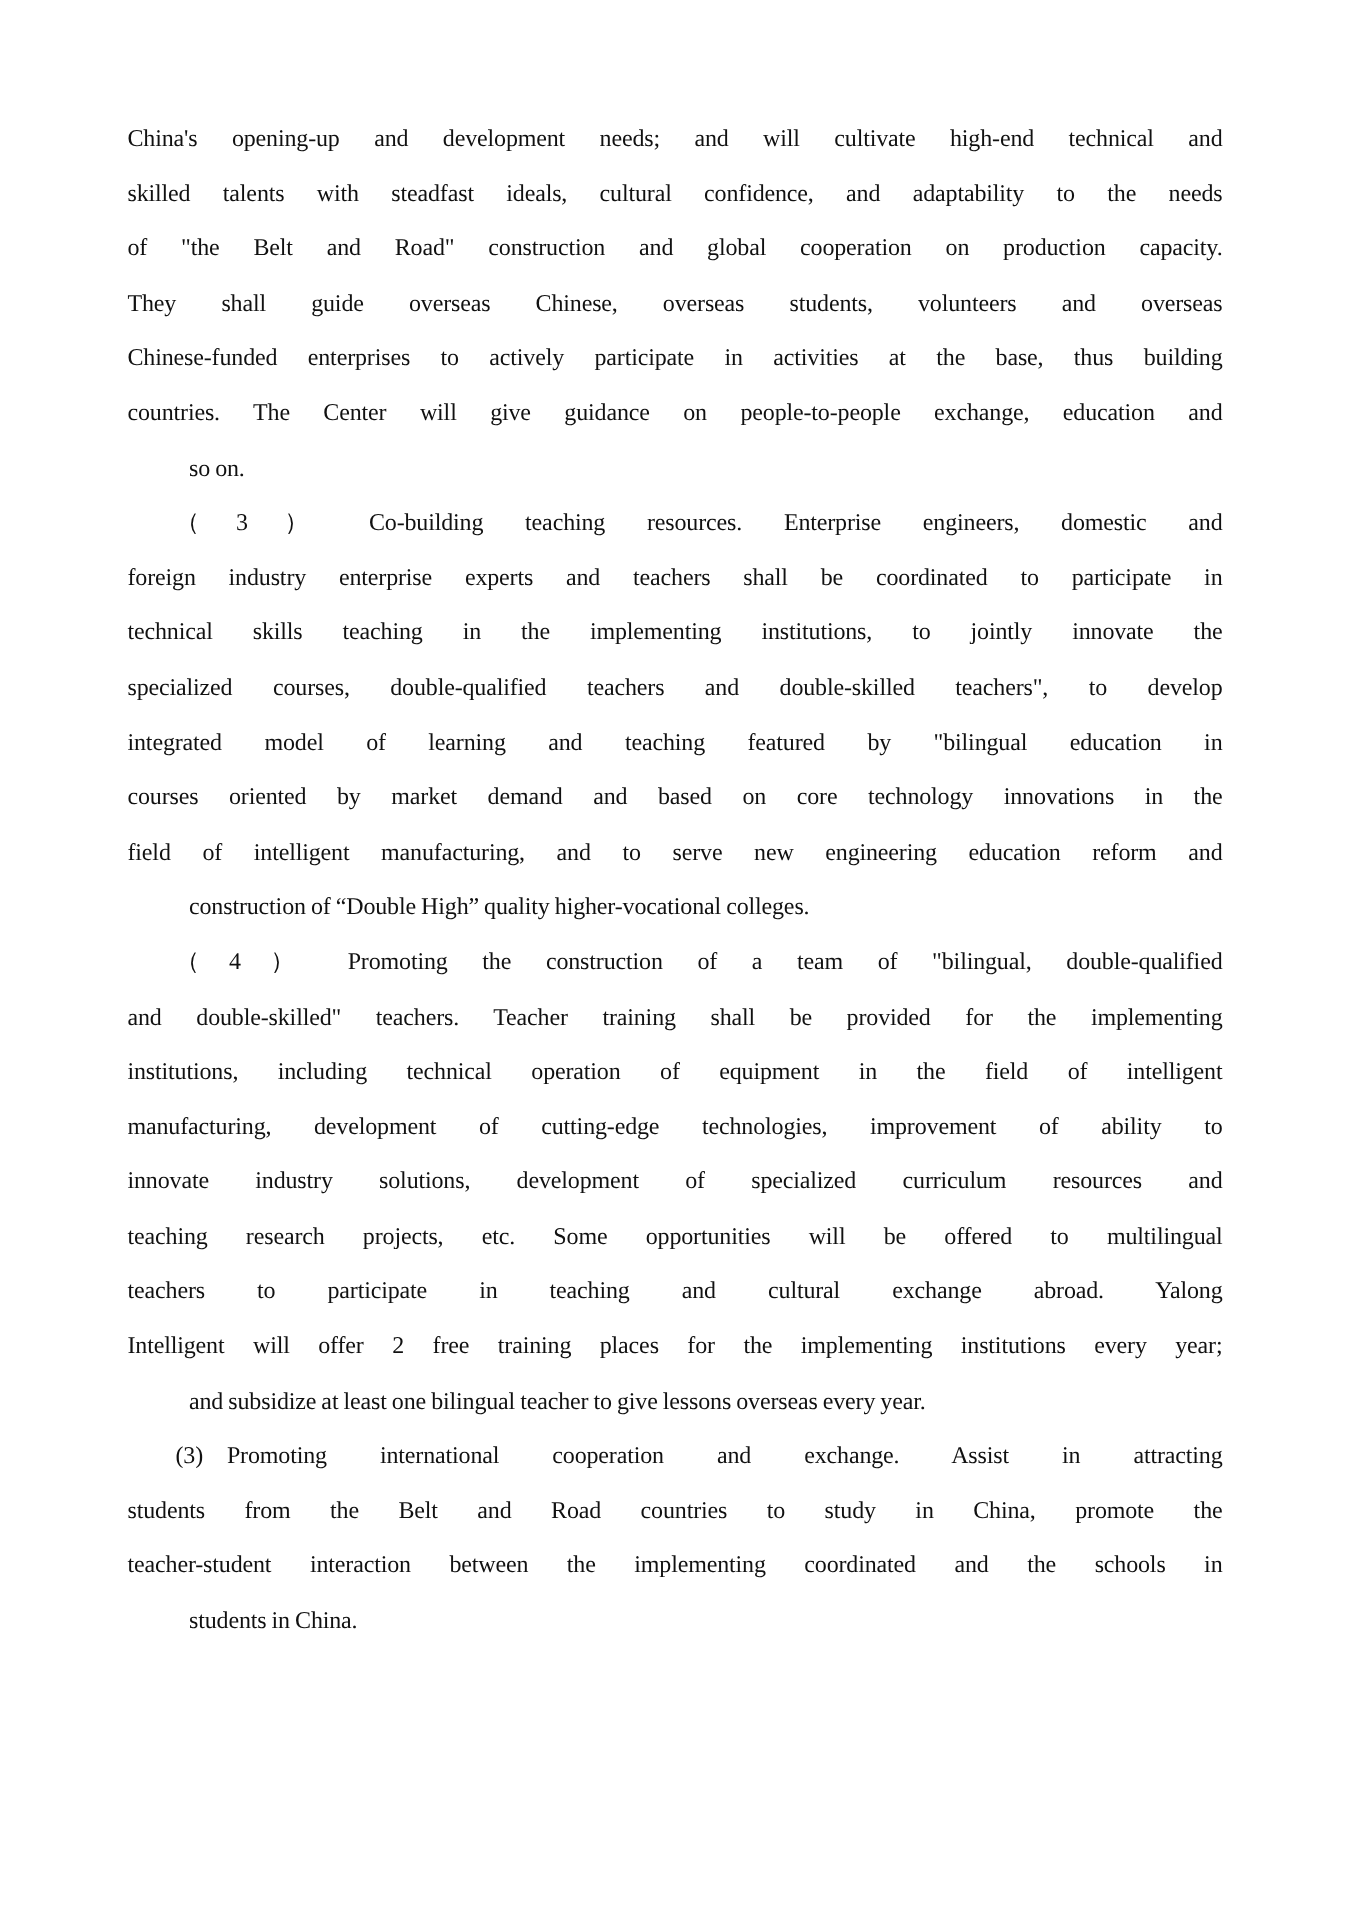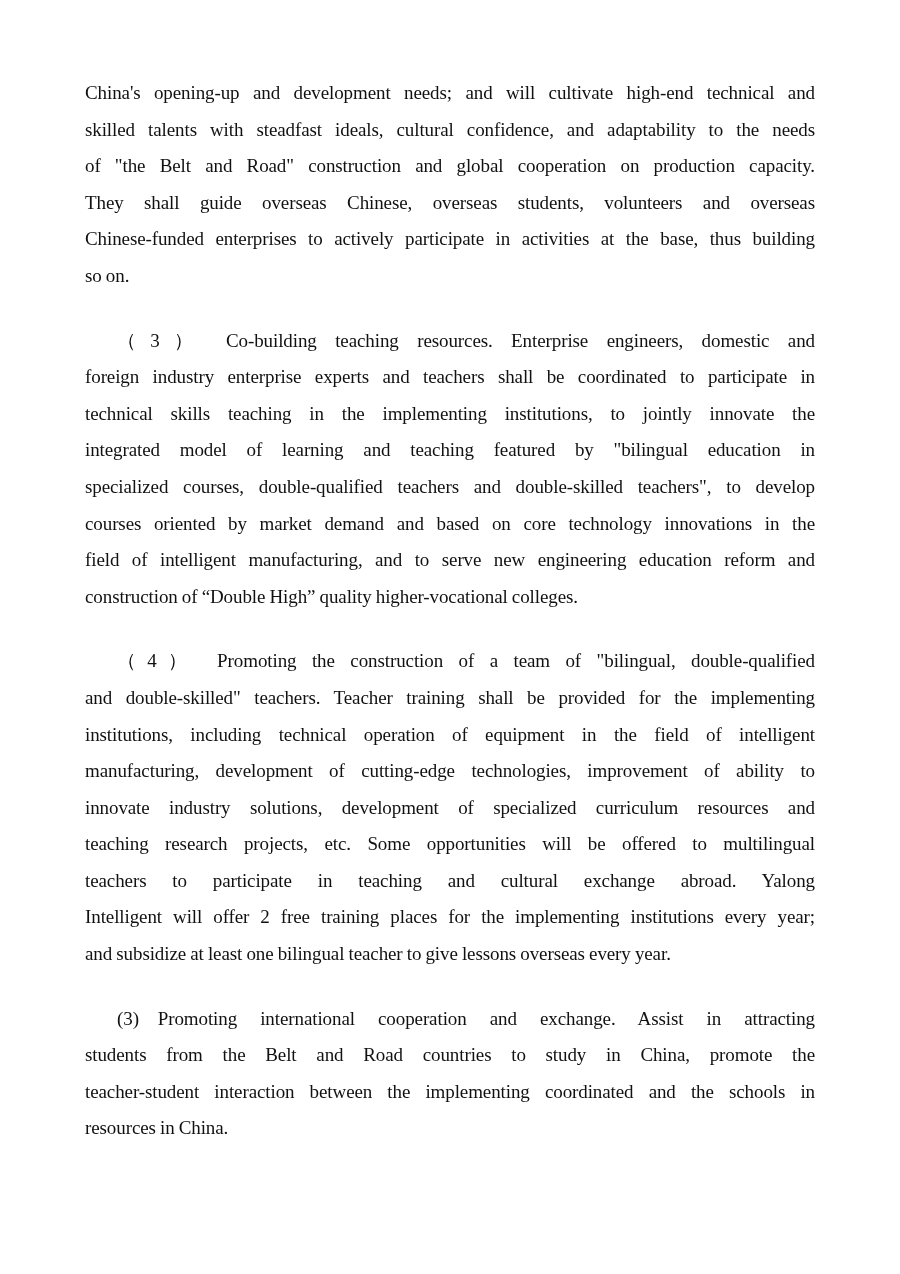--- a/index.html
+++ b/index.html
@@ -20,71 +20,72 @@
     position: absolute;
     left: 85px;
     top: 75px;
     width: 730px;
   }
   .paragraph {
     margin: 0;
     padding: 0;
   }
   .line {
-    font-size: 19px;
+    font-size: 16px;
     line-height: 36.6px;
     letter-spacing: -0.1px;
     word-spacing: -0.5px;
     text-align: justify;
     text-align-last: justify;
     white-space: normal;
     overflow: visible;
   }
   .line.first-indent {
     padding-left: 32px;
-    margin-top: 28px;
   }
   .line.last {
     text-align-last: left;
+    margin-left: 41px;
   }
 </style>
 </head>
 <body>
 
 <div class="page">
   <div class="text-block">
       <div class="paragraph">
         <div class="line">China's opening-up and development needs; and will cultivate high-end technical and</div>
         <div class="line">skilled talents with steadfast ideals, cultural confidence, and adaptability to the needs</div>
         <div class="line">of "the Belt and Road" construction and global cooperation on production capacity.</div>
         <div class="line">They shall guide overseas Chinese, overseas students, volunteers and overseas</div>
         <div class="line">Chinese-funded enterprises to actively participate in activities at the base, thus building</div>
+        <div class="line">countries. The Center will give guidance on people-to-people exchange, education and</div>
         <div class="line last">so on.</div>
       </div>
       <div class="paragraph">
         <div class="line first-indent">（3） Co-building teaching resources. Enterprise engineers, domestic and</div>
         <div class="line">foreign industry enterprise experts and teachers shall be coordinated to participate in</div>
         <div class="line">technical skills teaching in the implementing institutions, to jointly innovate the</div>
+        <div class="line">specialized courses, double-qualified teachers and double-skilled teachers", to develop</div>
         <div class="line">integrated model of learning and teaching featured by "bilingual education in</div>
-        <div class="line">specialized courses, double-qualified teachers and double-skilled teachers", to develop</div>
         <div class="line">courses oriented by market demand and based on core technology innovations in the</div>
         <div class="line">field of intelligent manufacturing, and to serve new engineering education reform and</div>
         <div class="line last">construction of “Double High” quality higher-vocational colleges.</div>
       </div>
       <div class="paragraph">
         <div class="line first-indent">（4） Promoting the construction of a team of "bilingual, double-qualified</div>
         <div class="line">and double-skilled" teachers. Teacher training shall be provided for the implementing</div>
         <div class="line">institutions, including technical operation of equipment in the field of intelligent</div>
         <div class="line">manufacturing, development of cutting-edge technologies, improvement of ability to</div>
         <div class="line">innovate industry solutions, development of specialized curriculum resources and</div>
         <div class="line">teaching research projects, etc. Some opportunities will be offered to multilingual</div>
         <div class="line">teachers to participate in teaching and cultural exchange abroad. Yalong</div>
         <div class="line">Intelligent will offer 2 free training places for the implementing institutions every year;</div>
         <div class="line last">and subsidize at least one bilingual teacher to give lessons overseas every year.</div>
       </div>
       <div class="paragraph">
         <div class="line first-indent">(3) Promoting international cooperation and exchange. Assist in attracting</div>
         <div class="line">students from the Belt and Road countries to study in China, promote the</div>
         <div class="line">teacher-student interaction between the implementing coordinated and the schools in</div>
-        <div class="line last">resources in China.</div>
+        <div class="line last">students in China.</div>
       </div>
     </div>
 </div>
 
 </body></html>

